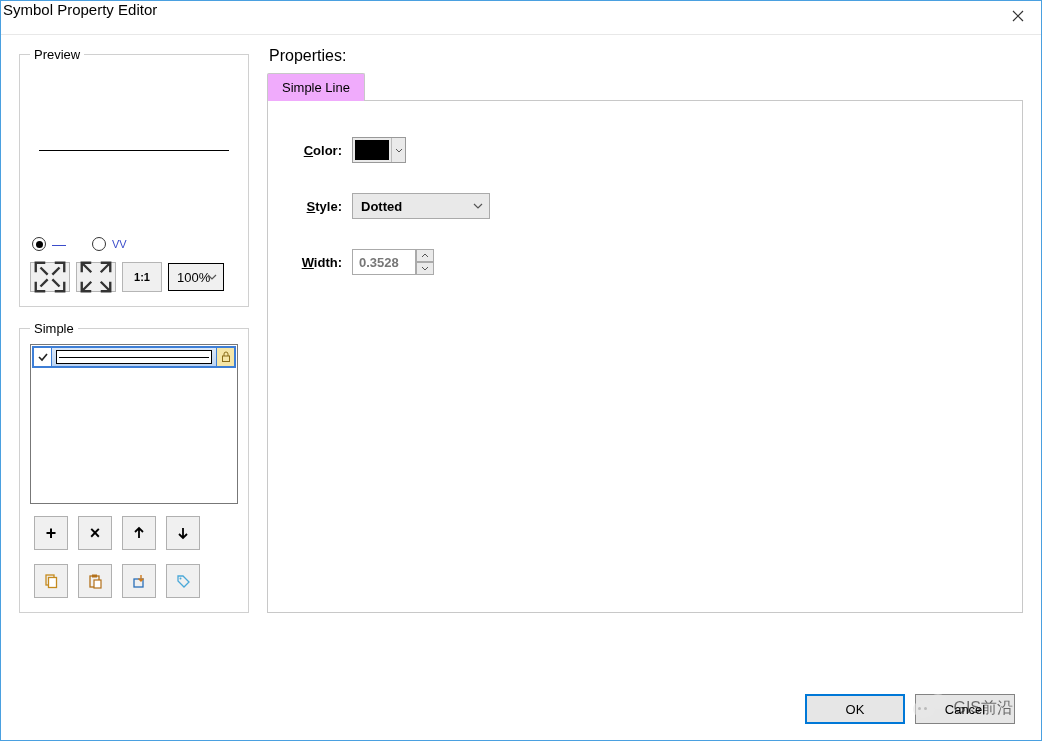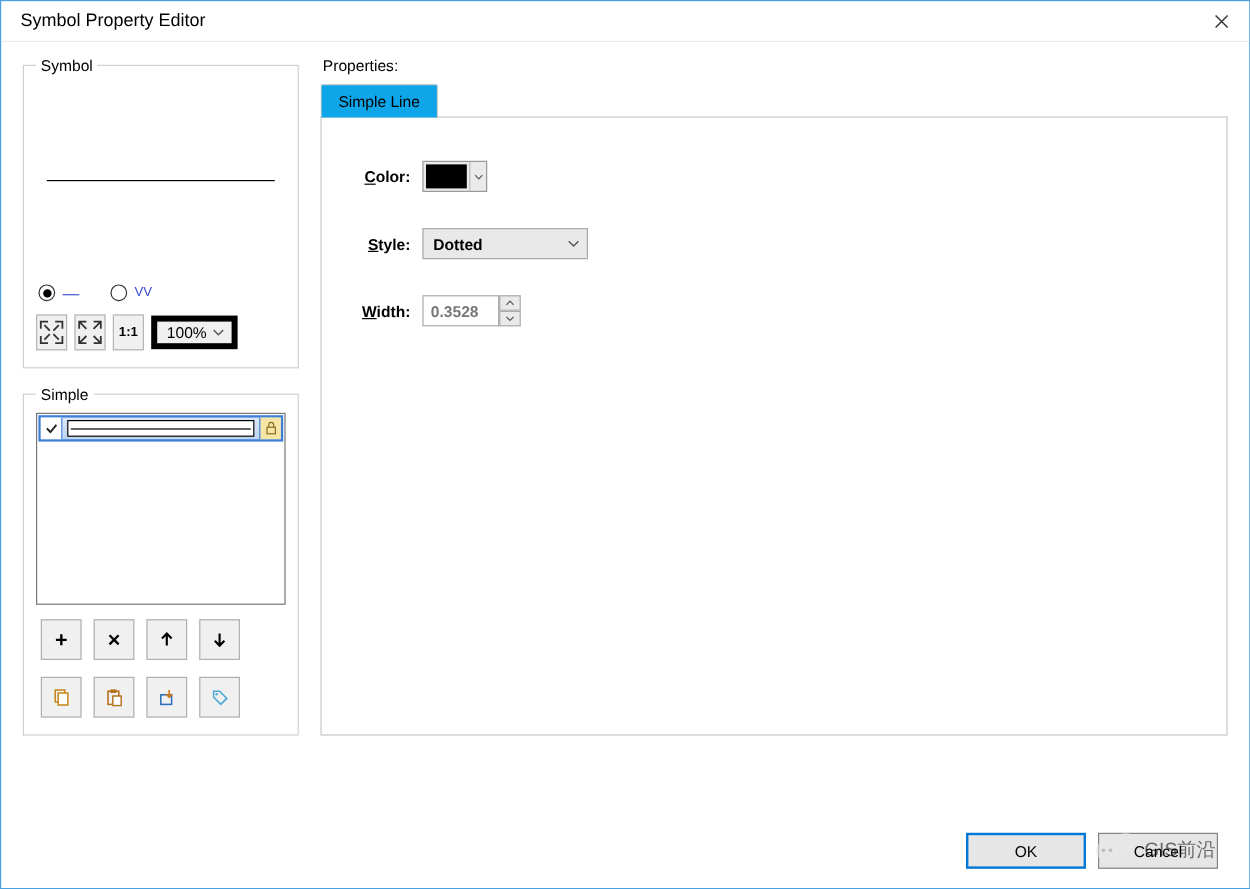--- a/index.html
+++ b/index.html
@@ -1,66 +1,66 @@
 <!DOCTYPE html>
 <html><head>
 <meta charset="utf-8">
 <style>
   * { box-sizing: border-box; font-family: "Segoe UI", Tahoma, sans-serif; font-size: 13px; }
   body { margin: 0; background: #fff; }
   .window { width: 1042px; height: 741px; border: 1px solid #4aa0e0; background: #fff; position: relative; }
-  .titlebar { height: 34px; display: flex; align-items: center; padding: 0 0 0 16px; border-bottom: 1px solid #e8e8e8; }
+  .titlebar { height: 34px; display: flex; padding: 0 0 0 2px; border-bottom: 1px solid #e8e8e8; }
   .titlebar-title { font-size: 15px; color: #000; flex: 1; }
   .titlebar-close { width: 46px; height: 30px; display: flex; align-items: center; justify-content: center; cursor: pointer; }
   .titlebar-close svg { width: 12px; height: 12px; }
   .content { display: flex; padding: 12px 18px 12px 18px; gap: 18px; }
   .left-col { width: 230px; display: flex; flex-direction: column; gap: 14px; }
   .right-col { flex: 1; display: flex; flex-direction: column; }
   fieldset { border: 1px solid #d0d0d0; padding: 8px 10px 14px 10px; margin: 0; }
   fieldset > legend { font-size: 13px; color: #000; padding: 0 4px; }
 
   .preview-canvas { height: 160px; background: #fff; display: flex; align-items: center; justify-content: center; }
   .preview-line { width: 190px; border-top: 1.2px solid #000; }
   .preview-radio-row { display: flex; align-items: center; gap: 26px; margin: 6px 0 10px 2px; }
   .radio-group { display: inline-flex; align-items: center; gap: 6px; }
   .radio { width: 14px; height: 14px; border: 1px solid #333; border-radius: 50%; display: inline-flex; align-items: center; justify-content: center; }
   .radio.checked::after { content: ""; width: 7px; height: 7px; background: #000; border-radius: 50%; display: block; }
   .radio-sample-line { color: #3b4cca; font-size: 14px; }
   .radio-sample-zig { color: #3b4cca; font-size: 11px; }
   .preview-toolbar { display: flex; align-items: center; gap: 6px; }
-  .tool-btn { width: 26px; height: 30px; border: 1px solid #b5b5b5; background: #f0f0f0; display: flex; align-items: center; justify-content: center; cursor: pointer; }
-  .zoom-select { width: 72px; height: 28px; border: 5px solid #000000; background: #f0f0f0; display: flex; align-items: center; padding: 0 22px 0 8px; position: relative; cursor: pointer; }
+  .tool-btn { width: 40px; height: 30px; border: 1px solid #b5b5b5; background: #f0f0f0; display: flex; align-items: center; justify-content: center; cursor: pointer; }
+  .zoom-select { width: 56px; height: 28px; border: 1px solid #000000; background: #f0f0f0; display: flex; align-items: center; padding: 0 22px 0 8px; position: relative; cursor: pointer; }
   .drop-arrow { position: absolute; right: 6px; top: 50%; transform: translateY(-50%); }
   .drop-arrow svg { width: 10px; height: 6px; display: block; }
 
   .layers-list { height: 160px; border: 1px solid #777; background: #fff; padding: 1px; }
   .layer-row { display: flex; align-items: stretch; height: 22px; border: 2px solid #3d7ed6; background: linear-gradient(#dce8f7, #bcd4f2); }
   .layer-check { width: 18px; border-right: 1px solid #3d7ed6; display: flex; align-items: center; justify-content: center; background: #fff; }
   .layer-check svg { width: 12px; height: 12px; }
   .layer-sample { flex: 1; display: flex; align-items: center; padding: 0 4px; }
   .layer-sample-box { flex: 1; height: 14px; border: 1px solid #000; background: #fff; display:flex; align-items:center; }
   .layer-sample-inner { flex:1; border-top:1px solid #000; margin:0 2px; }
   .layer-lock { width: 18px; background: #f5e6a8; display: flex; align-items: center; justify-content: center; border-left:1px solid #3d7ed6; }
   .layer-lock svg { width: 12px; height: 12px; }
   .layer-btn-row { display: flex; gap: 10px; margin-top: 12px; justify-content: flex-start; padding: 0 4px; }
   .layer-btn-row.row2 { margin-top: 14px; }
   .sq-btn { width: 34px; height: 34px; border: 1px solid #b0b0b0; background: #f0f0f0; display: flex; align-items: center; justify-content: center; cursor: pointer; }
   .sq-btn svg { width: 16px; height: 16px; }
   .sq-btn .glyph { font-size: 18px; font-weight: bold; line-height: 1; }
 
-  .props-label { font-size: 13px; margin: 0 0 8px 2px; }
+  .props-label { font-size: 16px; margin: 0 0 8px 2px; }
   .type-row { display: flex; align-items: center; gap: 10px; margin-bottom: 18px; }
   .type-label { width: 44px; text-align: left; padding-left: 8px; }
   .type-select { flex: 0 0 286px; height: 26px; border: 1px solid #aaa; background: #e9e9e9; display: flex; align-items: center; padding: 0 24px 0 8px; position: relative; cursor: pointer; }
   .units-label { margin-left: auto; }
   .units-select { flex: 0 0 140px; height: 26px; border: 1px solid #aaa; background: #e9e9e9; display: flex; align-items: center; padding: 0 24px 0 8px; position: relative; cursor: pointer; }
 
   .tabs-wrap { flex:1; display:flex; flex-direction:column; }
   .tab-strip { display:flex; position:relative; z-index:1; }
-  .tab { background:#0ea5e9; border:1px solid #c8c8c8; border-bottom:none; padding:6px 14px; border-radius:2px 2px 0 0; cursor:pointer;text-align:right; }
+  .tab { background:#f0abfc; border:1px solid #c8c8c8; border-bottom:none; padding:6px 14px; border-radius:2px 2px 0 0; cursor:pointer;text-align:right; }
   .tab-panel { flex:1; border:1px solid #c8c8c8; background:#fff; padding:36px 24px; margin-top:-1px; }
   .form-row { display:flex; align-items:center; gap:10px; margin-bottom:30px;font-weight:bold; }
   .form-label { width:50px; text-align:right; }
   .color-picker { display:flex; align-items:center; border:1px solid #999; background:#eaeaea; height:26px; cursor:pointer; }
   .color-swatch { width:34px; height:20px; background:#000; margin:0 2px; }
   .color-drop { width:14px; border-left:1px solid #bbb; height:24px; display:flex; align-items:center; justify-content:center; }
   .style-select { width:138px; height:26px; border:1px solid #aaa; background:#e9e9e9; display:flex; align-items:center; padding:0 24px 0 8px; position:relative; cursor:pointer; }
   .width-spinner { display:flex; height:26px; }
   .width-input { width:64px; border:1px solid #aaa; background:#fff; color:#777; padding:0 6px; display:flex; align-items:center; font-size:13px;text-align:right; }
   .spinner-btns { display:flex; flex-direction:column; }
@@ -91,21 +91,21 @@
           <path d="M1 1 L11 11 M11 1 L1 11" stroke="#333" stroke-width="1.2" fill="none"></path>
         </svg>
     </div>
   </div>
 
   <div class="content">
 
     <div class="left-col">
 
       <fieldset>
-        <legend>Symbol</legend>
+        <legend>Preview</legend>
         <div class="preview-canvas">
           <div class="preview-line"></div>
         </div>
         <div class="preview-radio-row">
           <span class="radio-group">
             <span class="radio checked"></span>
             <span class="radio-sample-line">—</span>
           </span>
           <span class="radio-group">
             <span class="radio"></span>

